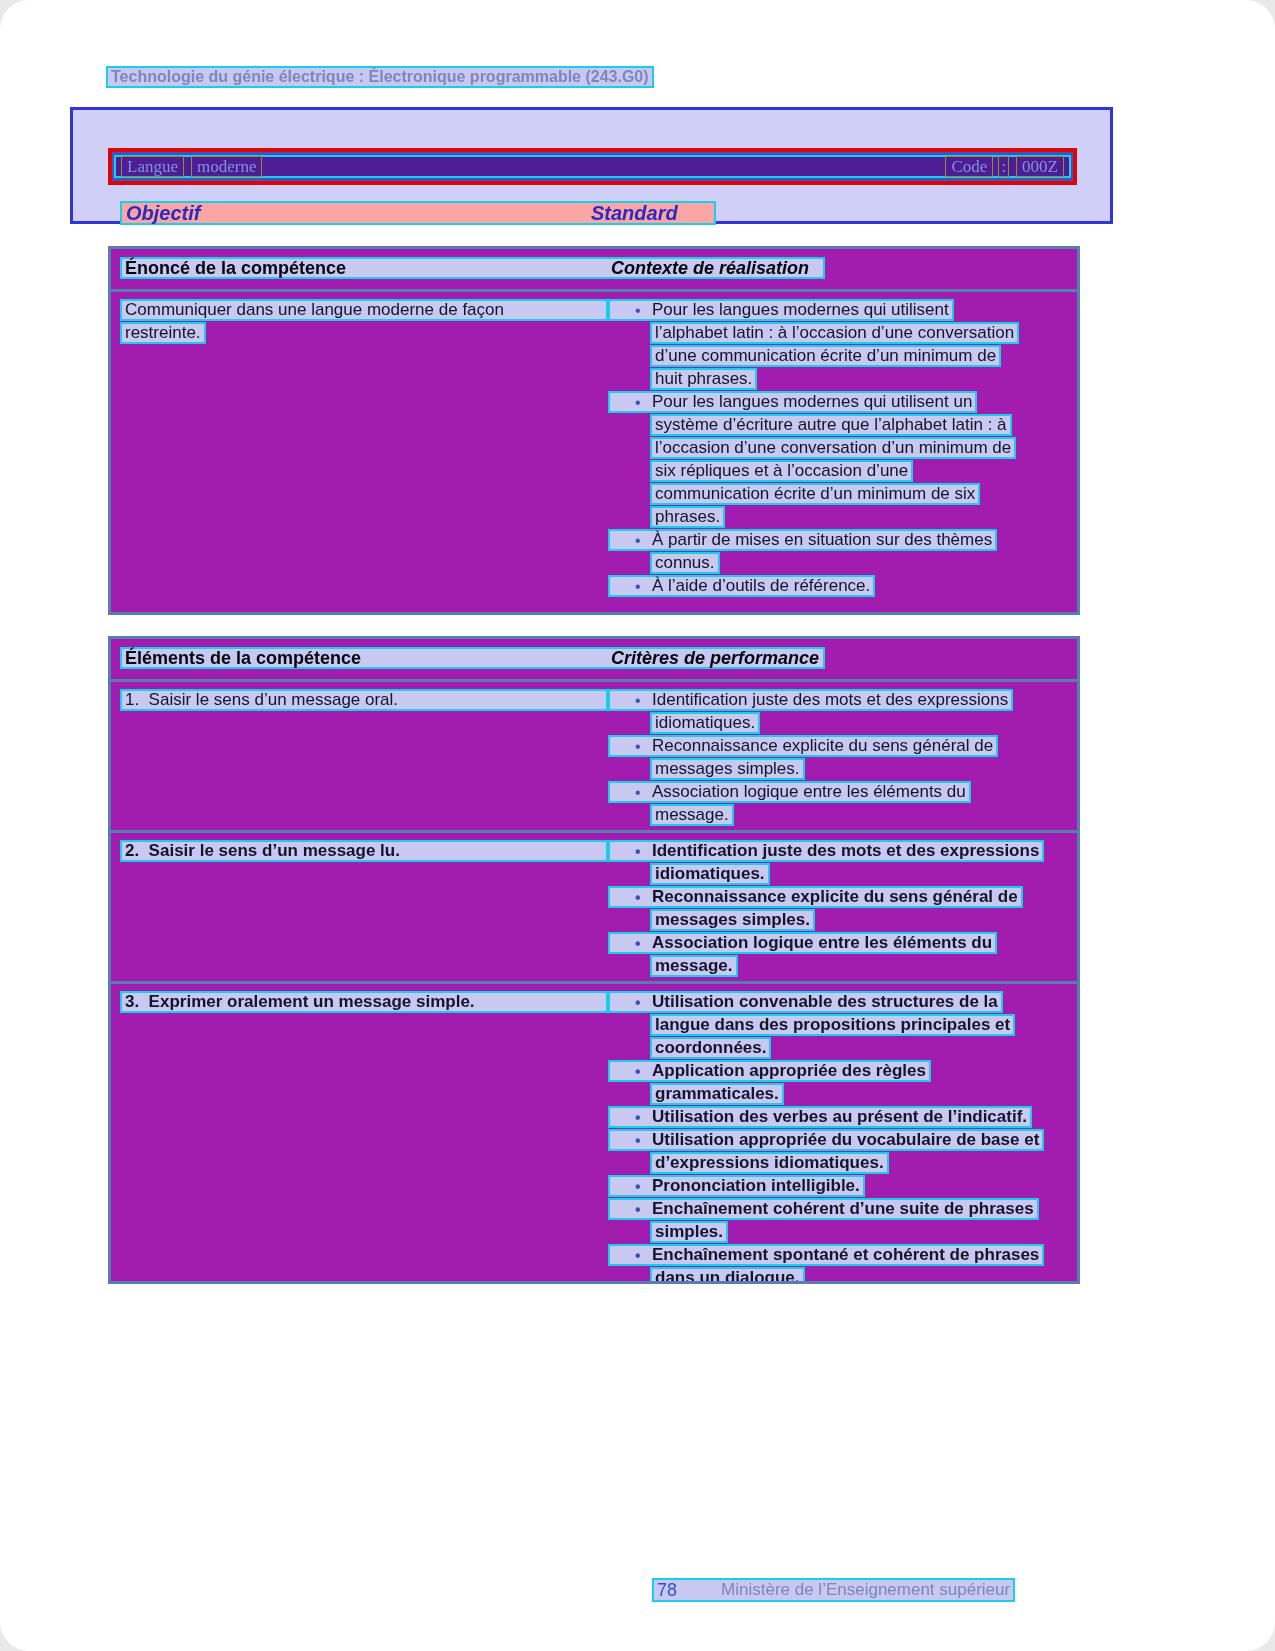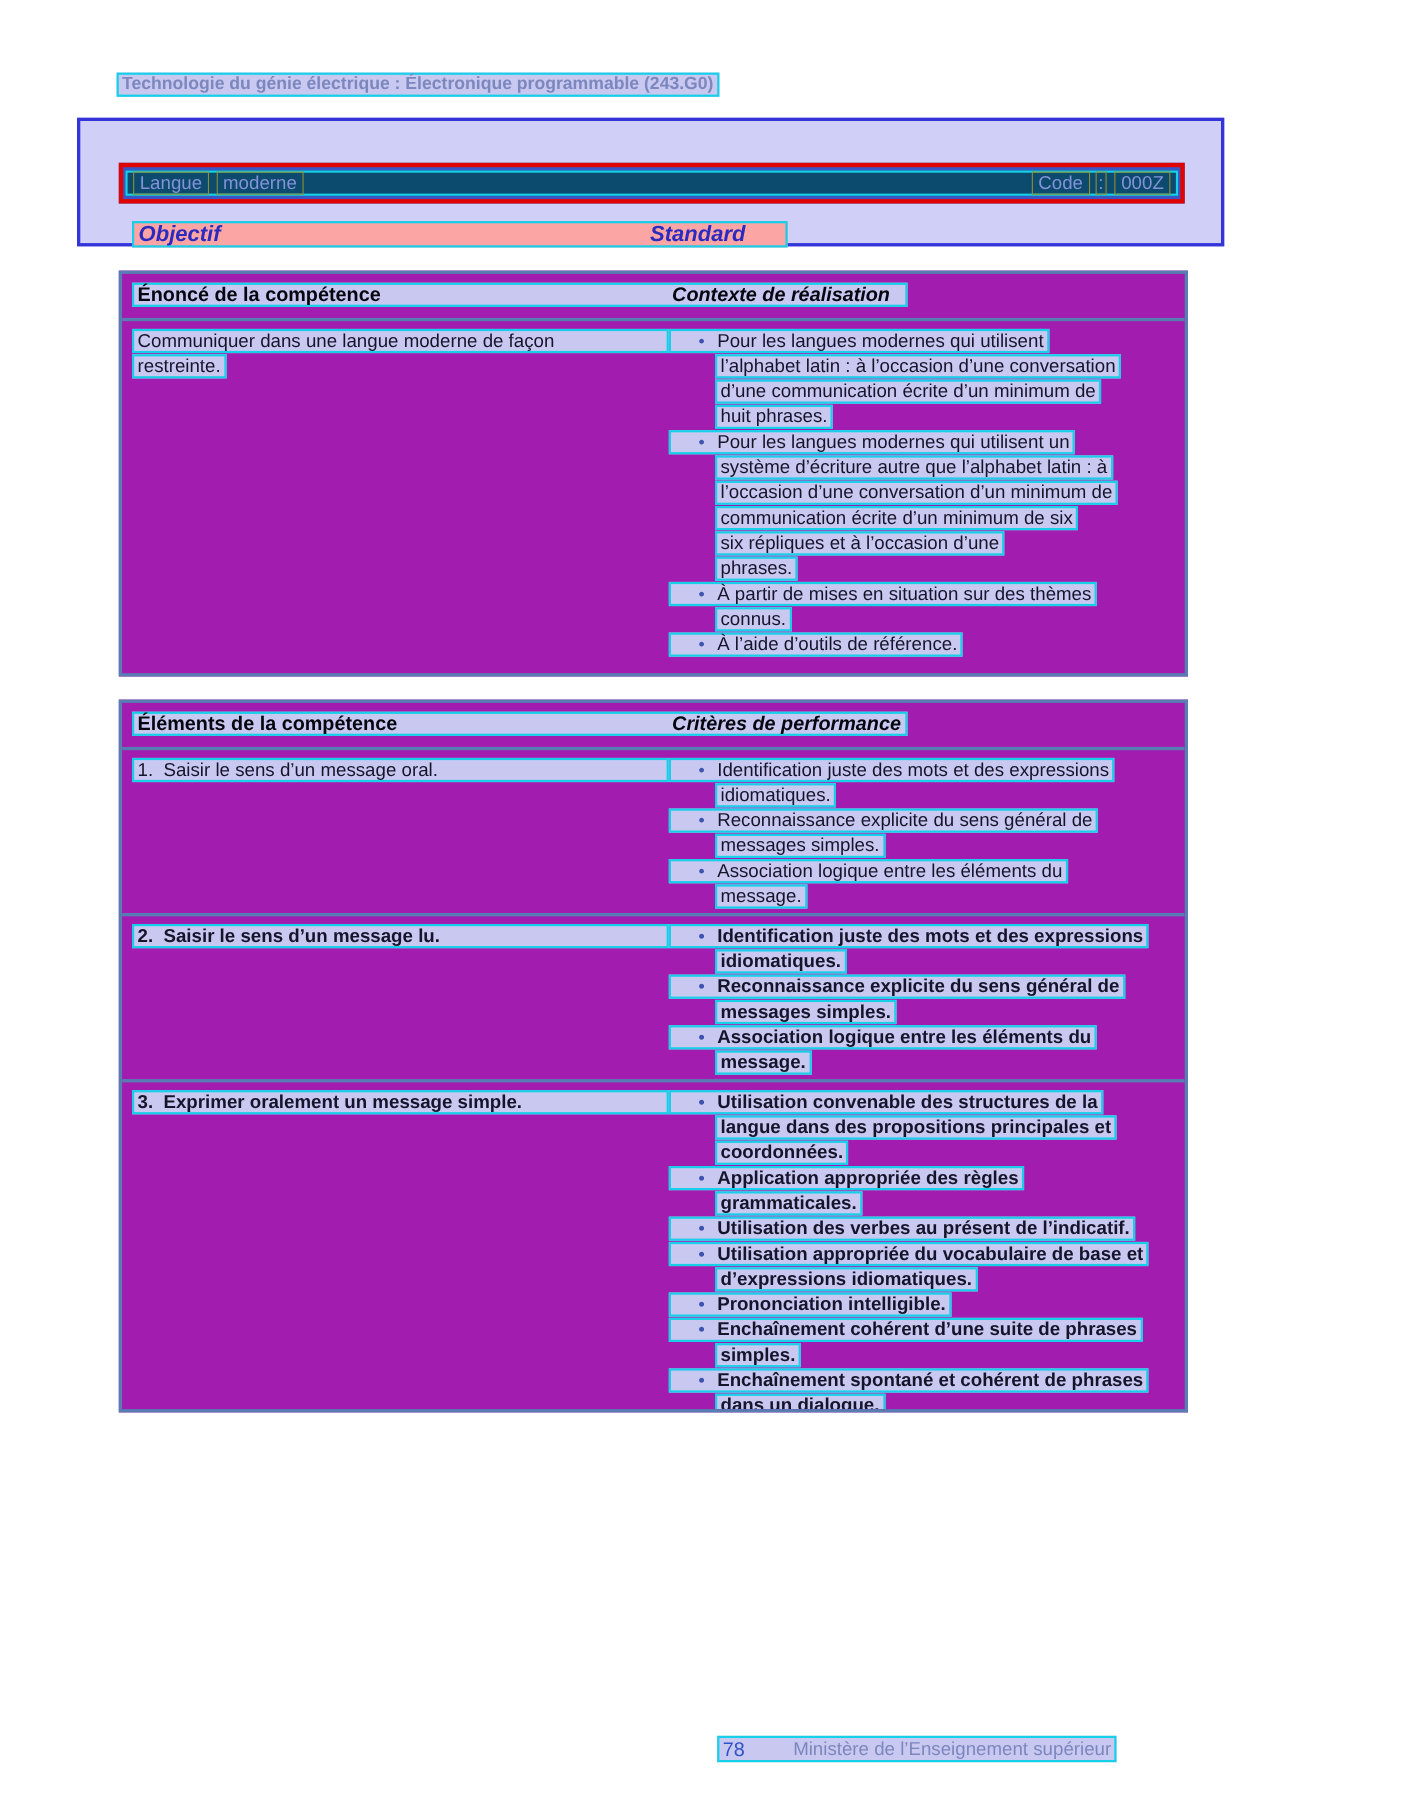--- a/index.html
+++ b/index.html
@@ -2,21 +2,21 @@
 <html><head>
 <meta charset="utf-8">
 <style>
   :root{
     --hlf:#c8c8f1; --hlb:#18cfe9; --tb:#587db3; --txt:#14142a;
   }
   *{ box-sizing:border-box; margin:0; padding:0; }
   html,body{ background:#e9e9e9; }
   .page{
     position:relative; width:1275px; height:1651px; background:#ffffff;
-    font-family:"Liberation Sans", sans-serif; overflow:hidden; margin:0 auto;
+    font-family:"Liberation Sans", sans-serif; overflow:hidden; margin:0 auto;border-radius:29px;
   }
   
   .hl{
     background:var(--hlf); border:2px solid var(--hlb);
     display:inline-block; height:22px; line-height:18px; padding:0 3px;
     font-size:17px; color:var(--txt); white-space:nowrap; vertical-align:top;
   }
   .s{ height:23px; line-height:0; }
   .w100{ width:100%; }
   .bl{ padding-left:42px; position:relative; }
@@ -24,22 +24,22 @@
   .cont{ margin-left:42px; }
 
   
   .doc-header{ position:absolute; left:106px; top:66px; font-weight:bold; font-size:16px; color:#7c87bd; }
 
   
   .course-box{ position:absolute; left:70px; top:107px; width:1043px; height:117px;
     background:#cfcff8; border:3px solid #3434d8; }
   .banner{ position:absolute; left:35px; top:38px; width:969px; height:37px;
     background:#3a55c6; border:4px solid #e00505; padding:3px 2px; }
-  .banner-strip{ width:100%; height:23px; background:#0c4a6e; border:2px solid var(--hlb);
-    display:flex; align-items:center; padding:0 5px; }
+  .banner-strip{ width:100%; height:23px; background:#4c1d95; border:2px solid var(--hlb);
+    display:flex; align-items:center; padding:0 5px;font-family:Liberation Serif, serif; }
   .wbox{ border:1px solid #8f8f2e; color:#8591d8; font-size:17px; line-height:17px;
     height:21px; display:flex; align-items:center; padding:0 5px; }
   .wgap{ margin-left:7px; }
   .wtight{ padding:0 2px; margin-left:5px; }
   .bspacer{ flex:1; }
   .obj-std{ position:absolute; left:47px; top:91px; width:596px; height:24px;
     background:#fca5a5; border:2px solid var(--hlb); }
   .obj-std span{ position:absolute; top:0; font-weight:bold; font-style:italic;
     font-size:20px; line-height:20px; color:#2b2bbf; }
   .obj{ left:4px; } .std{ left:469px; }
@@ -103,22 +103,22 @@
         <div>
           <div class="s"><span class="hl bl"><span class="mk">•</span><span>Pour les langues modernes qui utilisent</span></span></div>
           <div class="s cont"><span class="hl">l’alphabet latin : à l’occasion d’une conversation</span></div>
           <div class="s cont"><span class="hl">d’une communication écrite d’un minimum de</span></div>
           <div class="s cont"><span class="hl">huit phrases.</span></div>
         </div>
         <div>
           <div class="s"><span class="hl bl"><span class="mk">•</span><span>Pour les langues modernes qui utilisent un</span></span></div>
           <div class="s cont"><span class="hl">système d’écriture autre que l’alphabet latin : à</span></div>
           <div class="s cont"><span class="hl">l’occasion d’une conversation d’un minimum de</span></div>
+          <div class="s cont"><span class="hl">six répliques et à l’occasion d’une</span></div>
           <div class="s cont"><span class="hl">communication écrite d’un minimum de six</span></div>
-          <div class="s cont"><span class="hl">six répliques et à l’occasion d’une</span></div>
           <div class="s cont"><span class="hl">phrases.</span></div>
         </div>
         <div>
           <div class="s"><span class="hl bl"><span class="mk">•</span><span>À partir de mises en situation sur des thèmes</span></span></div>
           <div class="s cont"><span class="hl">connus.</span></div>
         </div>
         <div>
           <div class="s"><span class="hl bl"><span class="mk">•</span><span>À l’aide d’outils de référence.</span></span></div>
         </div>
       </div>

